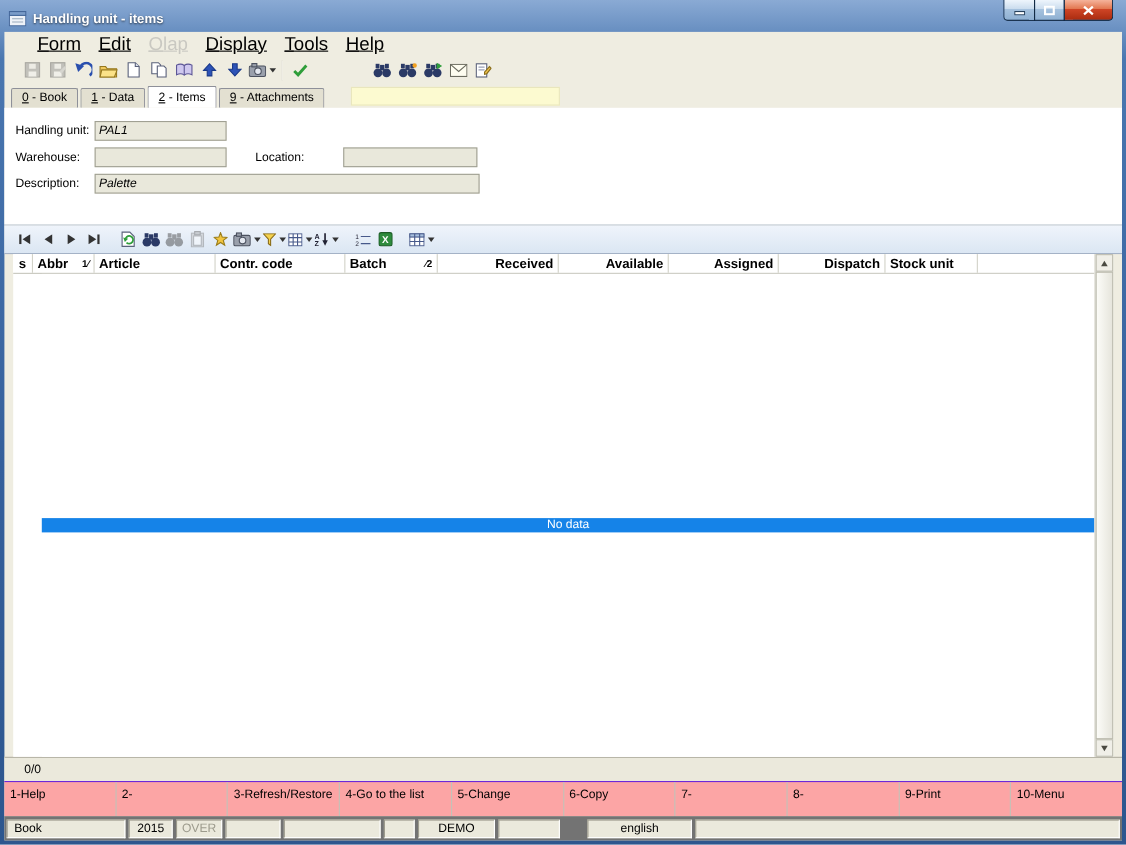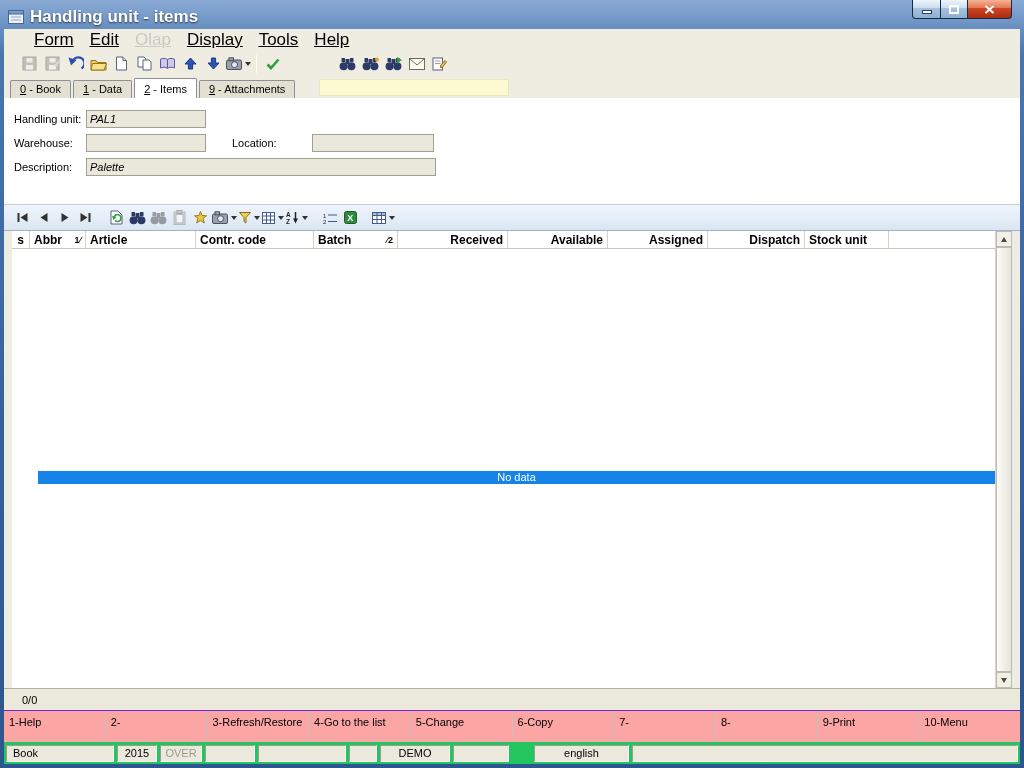--- a/index.html
+++ b/index.html
@@ -6,21 +6,21 @@
   html, body { width: 1024px; height: 768px; overflow: hidden; }
   body { font-family: "Liberation Sans", sans-serif; font-size: 11px; color: #000; }
 
   .window { position: relative; width: 1024px; height: 768px;
     background: linear-gradient(180deg, #8aaad4 0%, #4a77b0 7%, #35609c 55%, #2d568e 100%);
     padding: 29px 4px 4px 4px; }
 
   
   .titlebar { position: absolute; top: 0; left: 0; right: 0; height: 29px;
     display: flex; align-items: center; padding: 5px 8px 0; }
-  .apptitle { color: #fff; font-size: 17px; font-weight: bold;
+  .apptitle { color: #fff; font-size: 12px; font-weight: bold;
     text-shadow: 0 1px 2px rgba(0,0,0,.65); margin-left: 6px; }
   .winbtns { position: absolute; top: 0; right: 12px; display: flex; }
   .winbtn { height: 19px; border: 1px solid #122a44; border-top: none; margin-left: -1px;
     display: flex; align-items: center; justify-content: center;
     background: linear-gradient(#eef5fc, #cadcee 45%, #a6c2de 46%, #8fb0d2); }
   .winbtn.min { width: 29px; border-radius: 0 0 0 4px; }
   .winbtn.max { width: 28px; }
   .winbtn.close { width: 45px; border-radius: 0 0 4px 0;
     background: linear-gradient(#f5b39b, #e2764f 45%, #cf4526 46%, #aa2c10); }
 
@@ -87,21 +87,21 @@
   .sthumb { position: absolute; top: 16px; bottom: 16px; left: 0; right: 0;
     background: linear-gradient(90deg, #fcfcf8, #e6e5dc); border: 1px solid #bdbcb0; }
   .tri-up { width: 0; height: 0; border-left: 3.5px solid transparent; border-right: 3.5px solid transparent; border-bottom: 5px solid #4a4a42; }
   .tri-down { width: 0; height: 0; border-left: 3.5px solid transparent; border-right: 3.5px solid transparent; border-top: 5px solid #4a4a42; }
 
   
   .counterbar { height: 22px; background: #ebe9dc; border-top: 1px solid #b3b1a2; display: flex; align-items: center; padding-left: 18px; }
   .fkeybar { height: 32px; background: #fca5a5; border-top: 1px solid #6d28d9; display: flex; }
   .fkey { flex: 1; border-right: 1px solid #c2c2b8; padding: 5px 0 0 5px; overflow: hidden; white-space: nowrap; }
   .fkey:last-child { border-right: none; }
-  .statusbar { height: 22px; background: #22c55e; display: flex; align-items: center; padding: 0 2px; gap: 3px; }
+  .statusbar { height: 22px; background: #737373; display: flex; align-items: center; padding: 0 2px; gap: 3px; }
   .scell { height: 17px; border: 1px solid; border-color: #9d9b8d #fff #fff #9d9b8d;
     display: flex; align-items: center; justify-content: center; background: #ebe9dc; }
   .scell.left { justify-content: flex-start; padding-left: 6px; }
   .scell.gray { color: #9d9b8d; }
   .sc0 { width: 108px; } .sc1 { width: 40px; } .sc2 { width: 42px; } .sc3 { width: 50px; } .sc4 { width: 88px; }
   .sc5 { width: 28px; } .sc6 { width: 70px; } .sc7 { width: 56px; } .sc8 { width: 95px; margin-left: 22px; } .sc9 { flex: 1; }
 </style>
 </head>
 <body>
 

